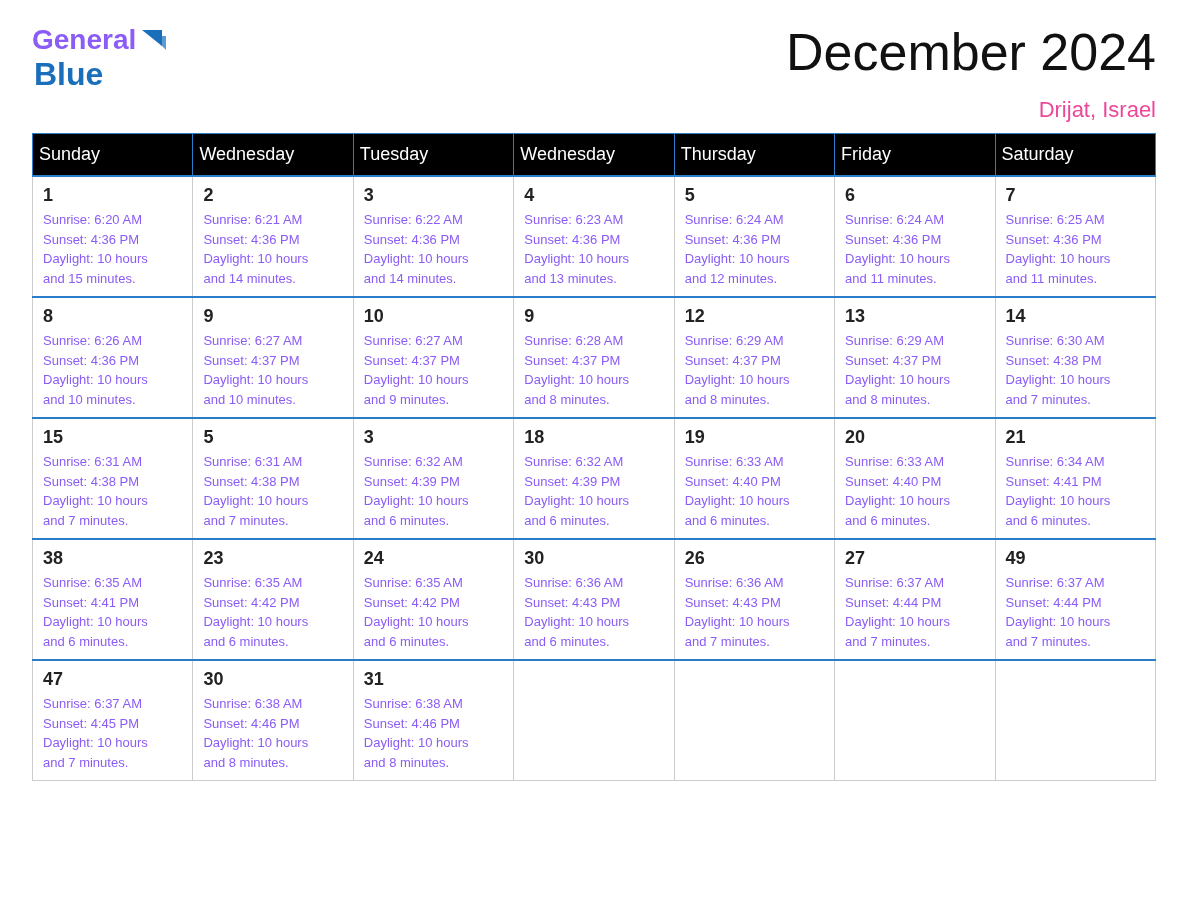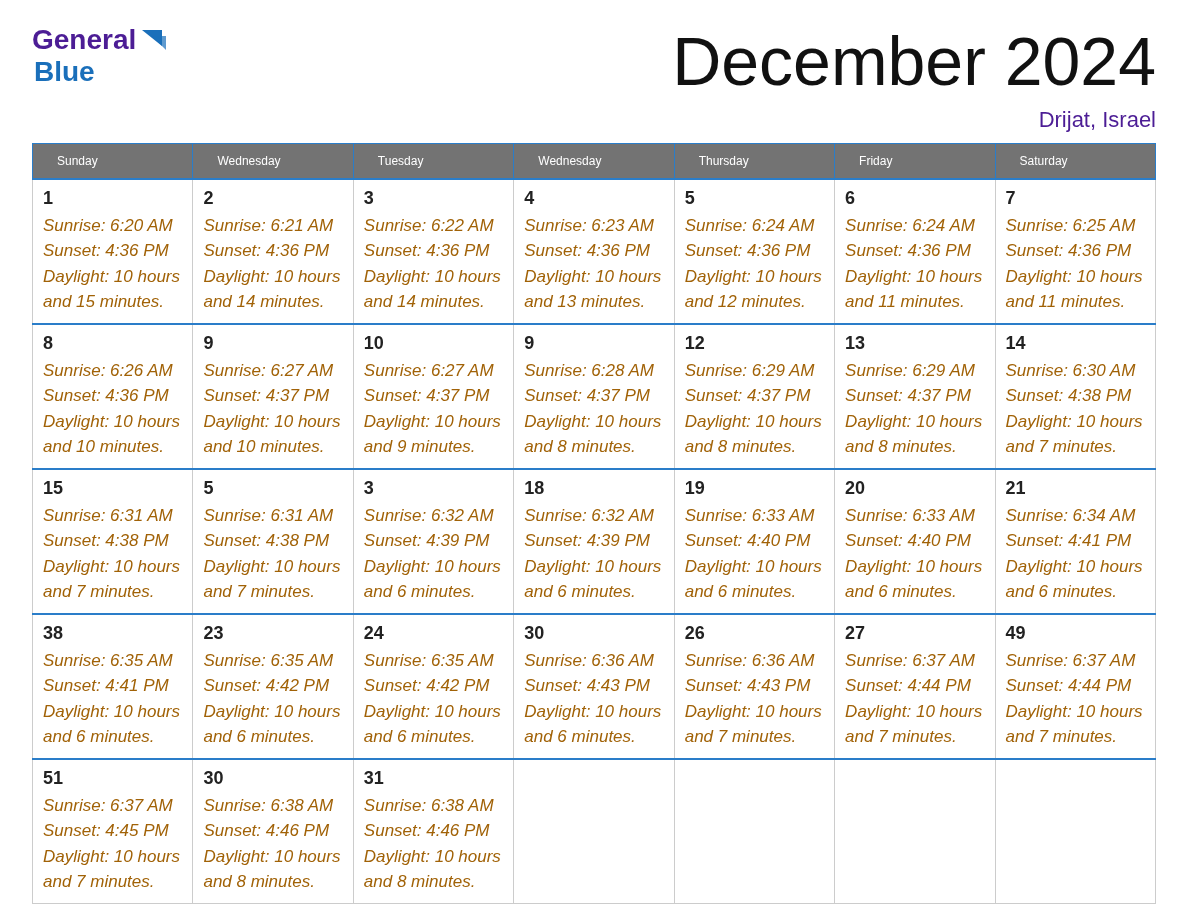--- a/index.html
+++ b/index.html
@@ -12,90 +12,89 @@
     }
     .header-row {
       display: flex;
       align-items: flex-start;
       justify-content: space-between;
       margin-bottom: 10px;
     }
     .logo-text-general {
       font-size: 28px;
       font-weight: bold;
-      color: #4c1d95;
+      color: #8b5cf6;
     }
     .logo-icon {
       width: 28px;
       height: 28px;
       margin-left: 2px;
     }
     .logo-wrapper {
       display: flex;
       flex-direction: column;
       align-items: flex-start;
     }
     .logo-line1 {
       display: flex;
       align-items: center;
     }
     .logo-line2 {
-      font-size: 28px;
+      font-size: 32px;
       font-weight: bold;
       color: #1a6fba;
       margin-left: 2px;
     }
     .title-block {
       text-align: right;
     }
     .month-year {
-      font-size: 68px;
+      font-size: 52px;
       font-weight: normal;
       color: #111;
       line-height: 1.1;
     }
     .location {
       font-size: 22px;
-      color: #4c1d95;
-      margin-top: 8px;
+      color: #ec4899;
+      margin-top: 16px;
     }
     .calendar {
       width: 100%;
       border-collapse: collapse;
       margin-top: 8px;
     }
     .calendar th {
-      background: #737373;
+      background: #000000;
       color: #fff;
-      font-size: 12px;
+      font-size: 18px;
       font-weight: normal;
-      padding: 10px 24px;
+      padding: 10px 6px;
       text-align: left;
       border: 1px solid #2a7dc9;
     }
     .calendar td {
       vertical-align: top;
       border: 1px solid #ccc;
       border-top: 2px solid #2a7dc9;
       padding: 8px 10px;
       width: calc(100% / 7);
       min-height: 100px;
     }
     .day-number {
       font-size: 18px;
       font-weight: bold;
       color: #222;
       display: block;
       margin-bottom: 4px;
     }
     .day-info {
-      font-size: 17px;
-      color: #a16207;
+      font-size: 13px;
+      color: #8b5cf6;
       line-height: 1.5;
-      font-style: italic;
     }
     .empty-cell {
       border-top: 2px solid #2a7dc9;
       background: #fff;
     }
   </style>
 </head>
 <body>
 
 <div class="header-row">
@@ -245,21 +244,21 @@
           <span class="day-number">27</span>
           <div class="day-info">Sunrise: 6:37 AM<br>Sunset: 4:44 PM<br>Daylight: 10 hours<br>and 7 minutes.</div>
         </td>
         <td>
           <span class="day-number">49</span>
           <div class="day-info">Sunrise: 6:37 AM<br>Sunset: 4:44 PM<br>Daylight: 10 hours<br>and 7 minutes.</div>
         </td>
       </tr>
       <tr>
         <td>
-          <span class="day-number">51</span>
+          <span class="day-number">47</span>
           <div class="day-info">Sunrise: 6:37 AM<br>Sunset: 4:45 PM<br>Daylight: 10 hours<br>and 7 minutes.</div>
         </td>
         <td>
           <span class="day-number">30</span>
           <div class="day-info">Sunrise: 6:38 AM<br>Sunset: 4:46 PM<br>Daylight: 10 hours<br>and 8 minutes.</div>
         </td>
         <td>
           <span class="day-number">31</span>
           <div class="day-info">Sunrise: 6:38 AM<br>Sunset: 4:46 PM<br>Daylight: 10 hours<br>and 8 minutes.</div>
         </td>

